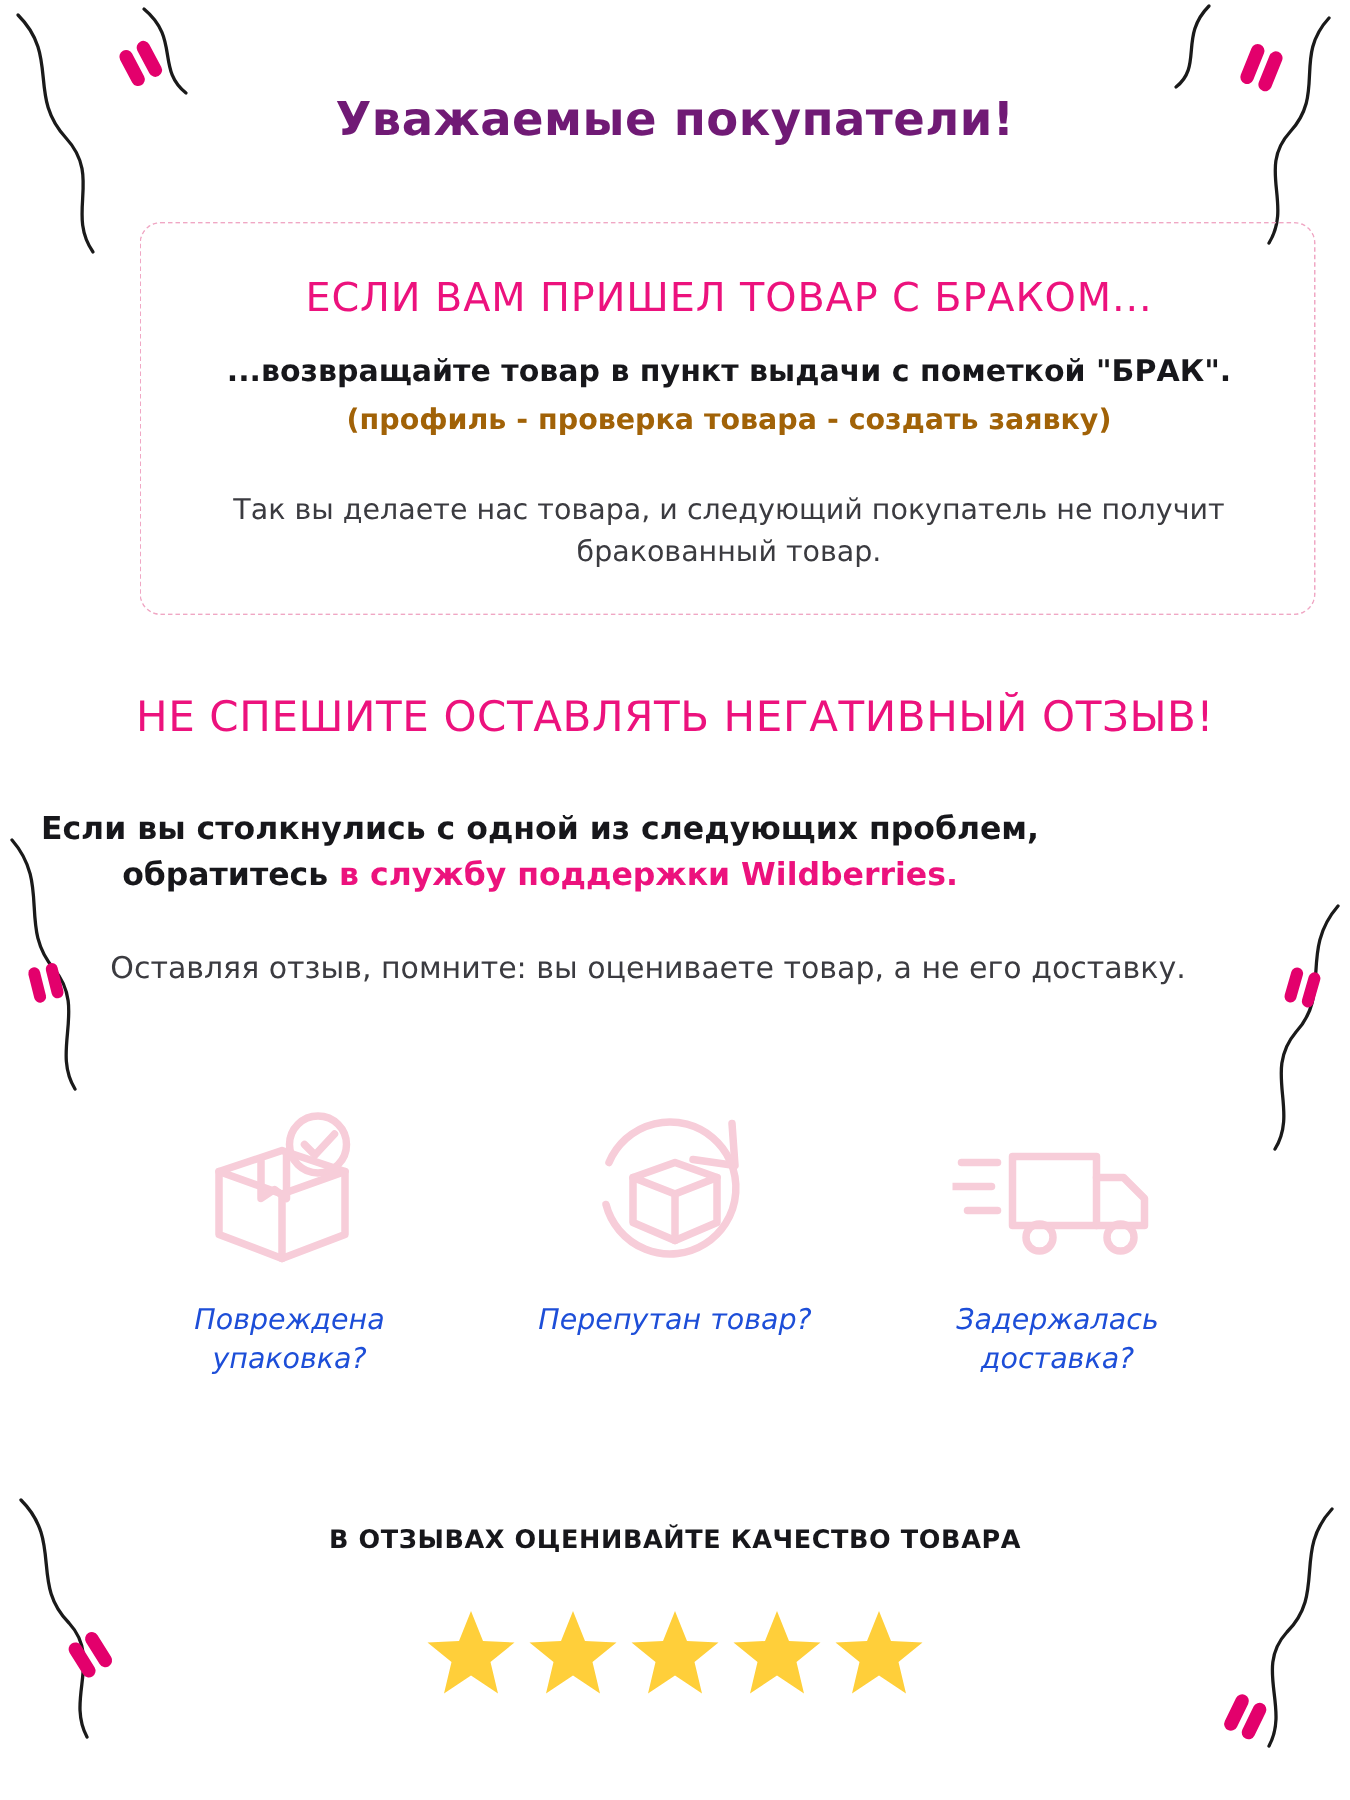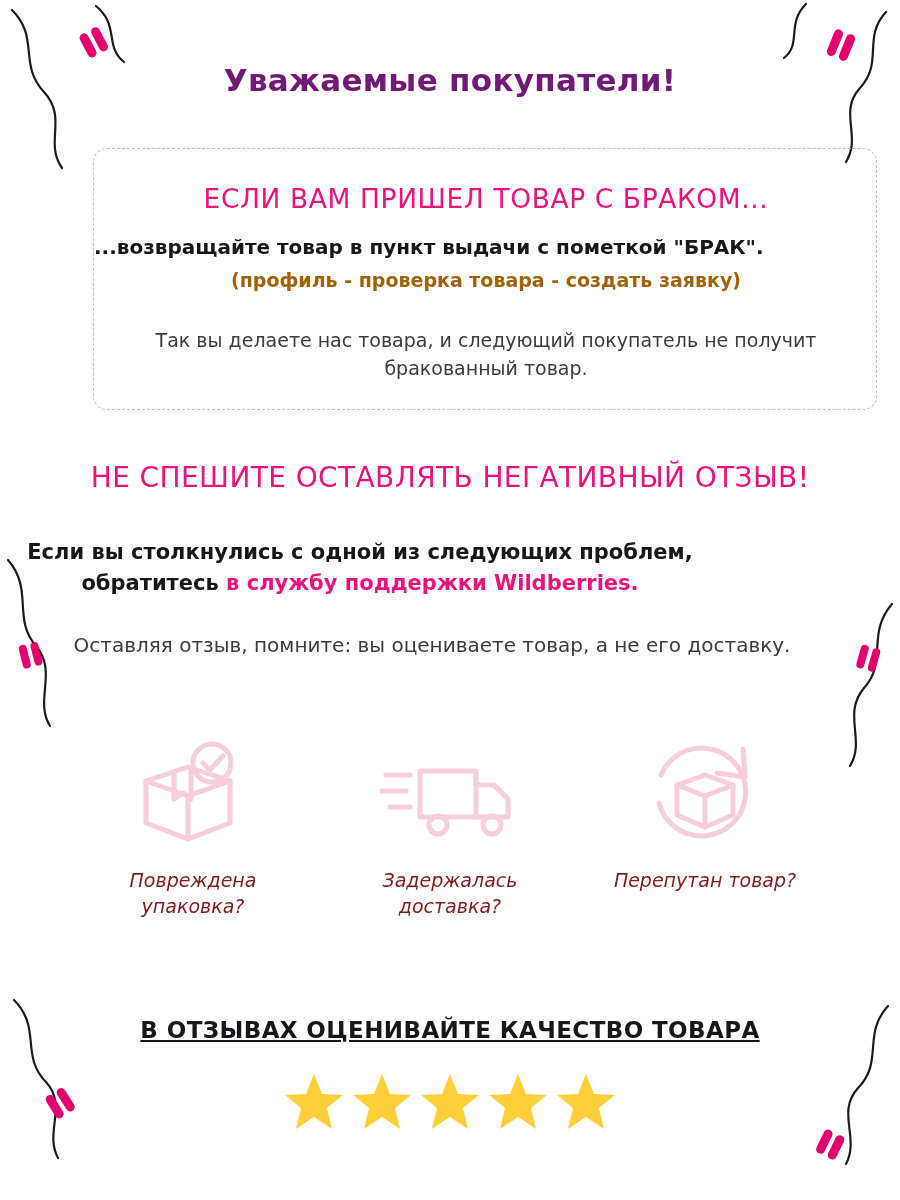--- a/index.html
+++ b/index.html
@@ -71,21 +71,21 @@
     font-weight: 500;
     letter-spacing: 0.6px;
     color: #ec127d;
   }
 
   .defect-line1 {
     position: absolute;
     left: 0;
     top: 86px;
     width: 784px;
-    text-align: left;
+    text-align: center;
     font-size: 20px;
     font-weight: bold;
     color: #17171b;
   }
 
   .defect-line2 {
     position: absolute;
     left: 0;
     top: 120px;
     width: 784px;
@@ -162,36 +162,35 @@
     display: flex;
     align-items: center;
     justify-content: center;
   }
   .icon-caption {
     margin-top: 22px;
     text-align: center;
     font-size: 19px;
     line-height: 26px;
     font-style: italic;
-    color: #7f1d1d;
+    color: #1d4ed8;
   }
   .icon-item.pkg .icon-caption { margin-left: -4px; }
 
   
   .bottom-heading {
     position: absolute;
     left: 0;
     top: 1017px;
     width: 900px;
     text-align: center;
-    font-size: 23px;
+    font-size: 17px;
     font-weight: bold;
     letter-spacing: 0.4px;
     color: #17171b;
-    text-decoration: underline;
   }
 
   .stars {
     position: absolute;
     left: 0;
     top: 1072px;
     width: 900px;
     display: flex;
     justify-content: center;
     gap: 6px;
@@ -283,54 +282,54 @@
               <circle cx="82" cy="22" r="19"></circle>
               <path d="M73 22 l7 7 13 -14"></path>
               <path d="M16 40 L58 26 L100 40 L58 55 Z"></path>
               <path d="M16 40 L16 82 L58 98 L100 82 L100 40"></path>
               <path d="M58 55 L58 98"></path>
               <path d="M44 33 L44 58 L53 52 L61 58 L61 28"></path>
             </g>
           </svg>
         </div>
         <div class="icon-caption">Повреждена упаковка?</div>
+      </div>
+
+      <div class="icon-item">
+        <div class="icon-art">
+          <svg width="116" height="108" viewBox="0 0 116 108" xmlns="http://www.w3.org/2000/svg">
+            <g fill="none" stroke="#f7cdd9" stroke-width="5" stroke-linecap="round" stroke-linejoin="round">
+              <path d="M14 34 A44 44 0 1 1 12 62"></path>
+              <path d="M96 8 L98 36 L70 32"></path>
+              <path d="M30 44 L58 34 L86 44 L58 55 Z"></path>
+              <path d="M30 44 L30 74 L58 86 L86 74 L86 44"></path>
+              <path d="M58 55 L58 86"></path>
+            </g>
+          </svg>
+        </div>
+        <div class="icon-caption">Перепутан товар?</div>
       </div>
 
       <div class="icon-item">
         <div class="icon-art">
           <svg width="140" height="108" viewBox="0 0 140 108" xmlns="http://www.w3.org/2000/svg">
             <g fill="none" stroke="#f7cdd9" stroke-width="5" stroke-linecap="round" stroke-linejoin="round">
               <path d="M40 30 L96 30 L96 76 L40 76 Z"></path>
               <path d="M96 44 L114 44 L128 58 L128 76 L96 76"></path>
               <circle cx="58" cy="84" r="9"></circle>
               <circle cx="112" cy="84" r="9"></circle>
               <path d="M6 34 L30 34"></path>
               <path d="M0 50 L26 50"></path>
               <path d="M10 66 L30 66"></path>
             </g>
           </svg>
         </div>
         <div class="icon-caption">Задержалась доставка?</div>
       </div>
 
-      <div class="icon-item">
-        <div class="icon-art">
-          <svg width="116" height="108" viewBox="0 0 116 108" xmlns="http://www.w3.org/2000/svg">
-            <g fill="none" stroke="#f7cdd9" stroke-width="5" stroke-linecap="round" stroke-linejoin="round">
-              <path d="M14 34 A44 44 0 1 1 12 62"></path>
-              <path d="M96 8 L98 36 L70 32"></path>
-              <path d="M30 44 L58 34 L86 44 L58 55 Z"></path>
-              <path d="M30 44 L30 74 L58 86 L86 74 L86 44"></path>
-              <path d="M58 55 L58 86"></path>
-            </g>
-          </svg>
-        </div>
-        <div class="icon-caption">Перепутан товар?</div>
-      </div>
-
     </div>
 
     <div class="bottom-heading">В ОТЗЫВАХ ОЦЕНИВАЙТЕ КАЧЕСТВО ТОВАРА</div>
 
     <div class="stars">
       <svg width="62" height="60" viewBox="0 0 62 60" xmlns="http://www.w3.org/2000/svg">
           <polygon points="31,2 39,22 60,23 44,36 49,57 31,45 13,57 18,36 2,23 23,22" fill="#FFCF3A"></polygon>
         </svg>
       <svg width="62" height="60" viewBox="0 0 62 60" xmlns="http://www.w3.org/2000/svg">
           <polygon points="31,2 39,22 60,23 44,36 49,57 31,45 13,57 18,36 2,23 23,22" fill="#FFCF3A"></polygon>

